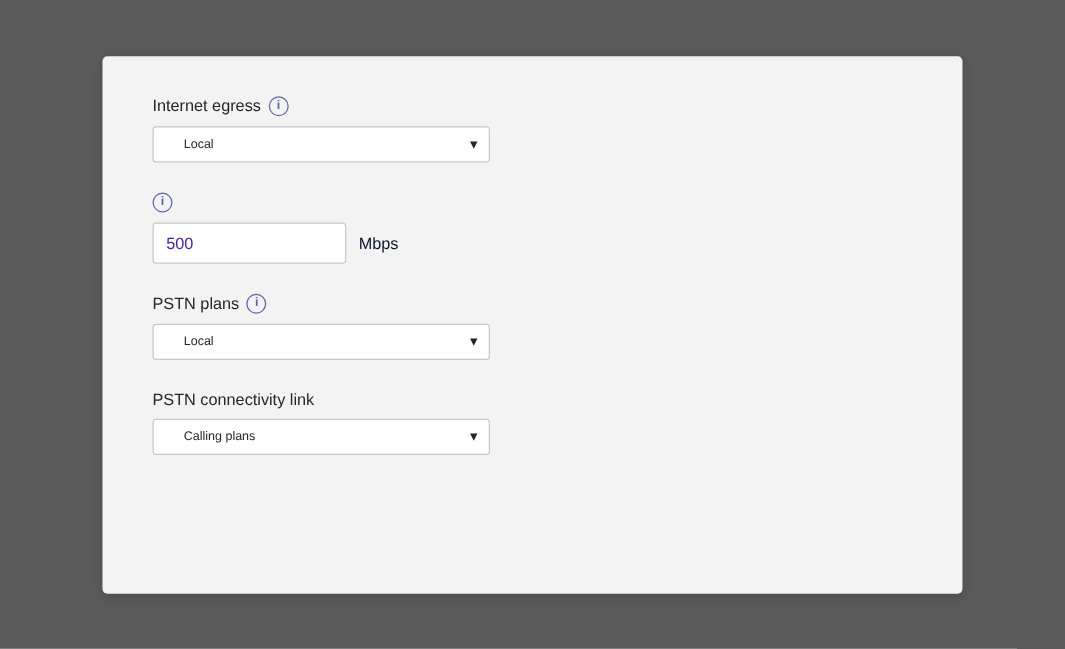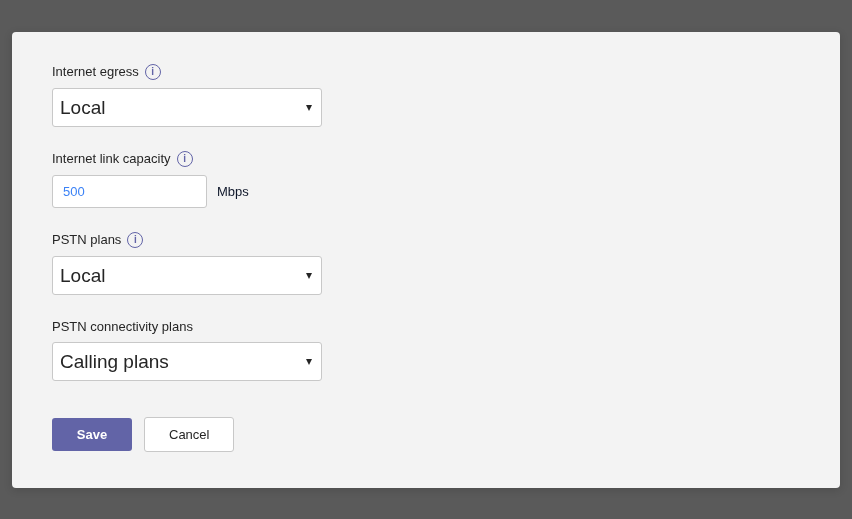--- a/index.html
+++ b/index.html
@@ -15,21 +15,21 @@
       display: flex;
       align-items: center;
       justify-content: center;
       font-family: 'Segoe UI', Arial, sans-serif;
     }
 
     .card {
       background-color: #f3f3f3;
       border-radius: 4px;
       padding: 32px 40px 36px 40px;
-      width: 828px;
+      width: 688px;
       min-height: 430px;
       box-shadow: 0 2px 8px rgba(0,0,0,0.15);
     }
 
     .form-group {
       margin-bottom: 24px;
     }
 
     .label-row {
       display: flex;
@@ -62,22 +62,22 @@
     .select-wrapper {
       position: relative;
       width: 270px;
     }
 
     .select-field {
       width: 100%;
       background-color: #ffffff;
       border: 1px solid #c8c8c8;
       border-radius: 3px;
-      padding: 8px 36px 8px 7px;
-      font-size: 19px;
+      padding: 8px 36px 8px 24px;
+      font-size: 10px;
       color: #252525;
       appearance: none;
       cursor: pointer;
       outline: none;
     }
 
     .chevron-icon {
       position: absolute;
       right: 10px;
       top: 50%;
@@ -93,21 +93,21 @@
       gap: 10px;
     }
 
     .text-input {
       width: 155px;
       background-color: #ffffff;
       border: 1px solid #c8c8c8;
       border-radius: 3px;
       padding: 8px 10px;
       font-size: 13px;
-      color: #3b82f6;
+      color: #4c1d95;
       outline: none;
     }
 
     .unit-label {
       font-size: 13px;
       color: #0f172a;
     }
 
     .button-row {
       display: flex;
@@ -154,21 +154,20 @@
       <select class="select-field">
         <option>Local</option>
         <option>Remote</option>
       </select>
       <span class="chevron-icon">▾</span>
     </div>
   </div>
 
   <div class="form-group">
     <div class="label-row">
-      <span class="field-label">Internet link capacity</span>
       <span class="info-icon">i</span>
     </div>
     <div class="input-with-unit">
       <input type="text" class="text-input" value="500" style="">
       <span class="unit-label">Mbps</span>
     </div>
   </div>
 
   <div class="form-group">
     <div class="label-row">
@@ -179,30 +178,26 @@
       <select class="select-field">
         <option>Local</option>
         <option>Remote</option>
       </select>
       <span class="chevron-icon">▾</span>
     </div>
   </div>
 
   <div class="form-group">
     <div class="label-row">
-      <span class="field-label">PSTN connectivity plans</span>
+      <span class="field-label">PSTN connectivity link</span>
     </div>
     <div class="select-wrapper">
       <select class="select-field">
         <option>Calling plans</option>
         <option>Direct Routing</option>
         <option>Operator Connect</option>
       </select>
       <span class="chevron-icon">▾</span>
     </div>
   </div>
 
-  <div class="button-row">
-    <button class="btn-save">Save</button>
-    <button class="btn-cancel">Cancel</button>
-  </div>
 
 </div>
 
 </body></html>

